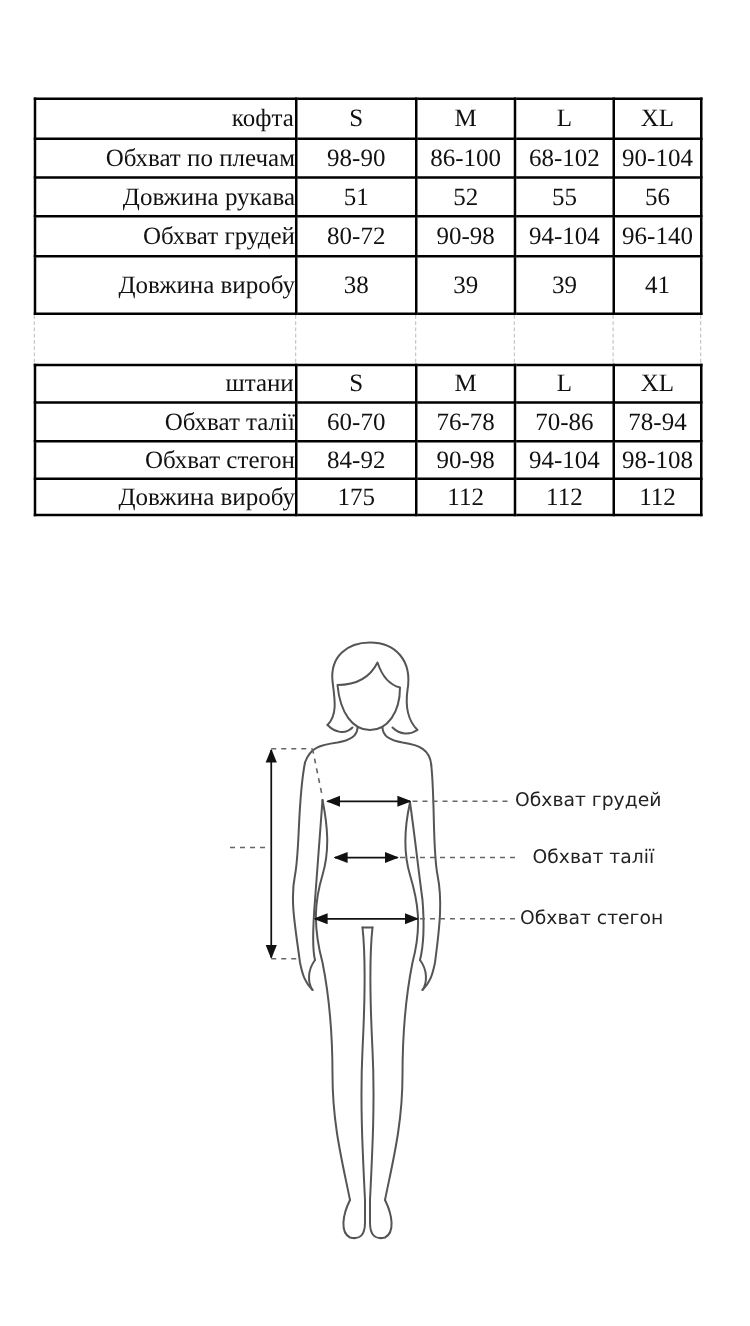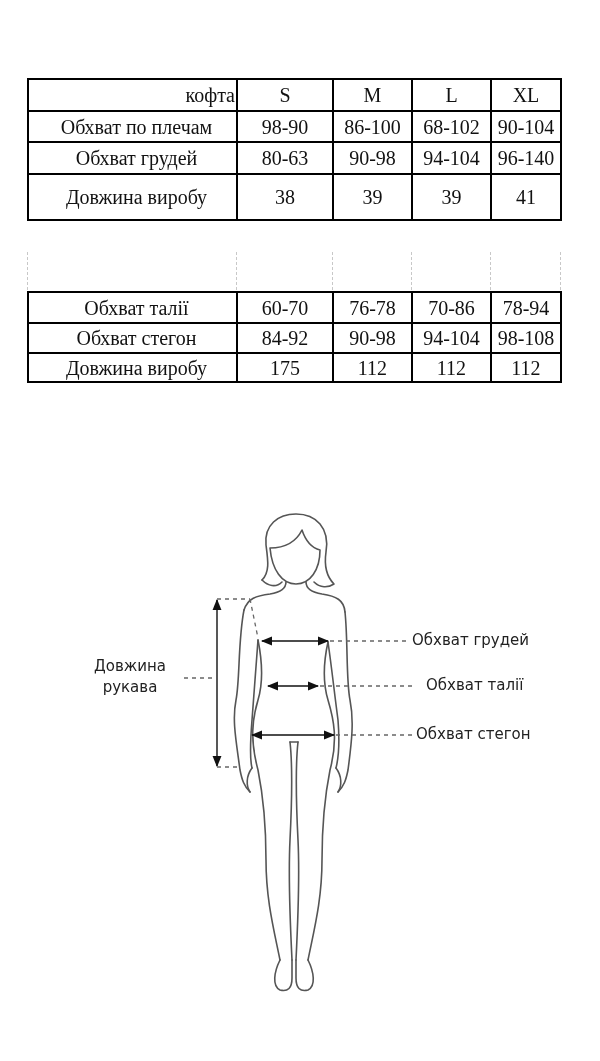--- a/index.html
+++ b/index.html
@@ -1,21 +1,21 @@
 <!DOCTYPE html>
 <html><head>
   <meta charset="utf-8">
   <style>
     html, body { margin: 0; padding: 0; background: #ffffff; }
     body { width: 600px; height: 1061px; position: relative; overflow: hidden;
            font-family: "Liberation Serif", serif; color: #111; }
     .sheet { position: absolute; left: 0; top: 0; width: 600px; height: 1061px; }
     table.size { position: absolute; left: 27px; border-collapse: collapse; table-layout: fixed; }
     table.size td { border: 2px solid #000; padding: 0; font-size: 20px; line-height: 1; white-space: nowrap; overflow: hidden; margin-left: 39px; }
-    table.size td.lbl { text-align: center; padding-left: 8px; }
+    table.size td.lbl { text-align: right; padding-left: 8px; }
     table.size td.hdr-lbl { text-align: right; padding-right: 1px; }
     table.size td.val { text-align: center; }
     col.c0 { width: 209px; } col.c1 { width: 96px; } col.c2 { width: 79px; } col.c3 { width: 79px; } col.c4 { width: 70px; }
     #top-table { top: 78px; }
     #bottom-table { top: 291px; }
     .gap-grid { position: absolute; left: 27px; top: 252px; width: 534px; height: 38px; }
     .gap-grid .vl { position: absolute; top: 0; height: 38px; border-left: 1px dashed #c8c8c8; }
     .figure { position: absolute; left: 0; top: 490px; width: 600px; height: 520px; }
     .fig-label { position: absolute; font-family: "DejaVu Sans", sans-serif; font-size: 15px; color: #222; white-space: nowrap; }
     .sleeve-label { left: 80px; top: 166px; width: 100px; text-align: center; line-height: 21px; }
@@ -41,23 +41,30 @@
       <td class="val">L</td>
       <td class="val">XL</td>
     </tr>
     <tr style="height:31px">
       <td class="lbl">Обхват по плечам</td>
       <td class="val">98-90</td>
       <td class="val">86-100</td>
       <td class="val">68-102</td>
       <td class="val">90-104</td>
     </tr>
+    <tr style="height:31px">
+      <td class="lbl">Довжина рукава</td>
+      <td class="val">51</td>
+      <td class="val">52</td>
+      <td class="val">55</td>
+      <td class="val">56</td>
+    </tr>
     <tr style="height:32px">
       <td class="lbl">Обхват грудей</td>
-      <td class="val">80-63</td>
+      <td class="val">80-72</td>
       <td class="val">90-98</td>
       <td class="val">94-104</td>
       <td class="val">96-140</td>
     </tr>
     <tr style="height:46px">
       <td class="lbl">Довжина виробу</td>
       <td class="val">38</td>
       <td class="val">39</td>
       <td class="val">39</td>
       <td class="val">41</td>
@@ -76,20 +83,27 @@
 
   <table class="size" id="bottom-table">
     <colgroup>
         <col class="c0">
         <col class="c1">
         <col class="c2">
         <col class="c3">
         <col class="c4">
       </colgroup>
     <tbody>
+        <tr style="height:30px">
+      <td class="hdr-lbl">штани</td>
+      <td class="val">S</td>
+      <td class="val">M</td>
+      <td class="val">L</td>
+      <td class="val">XL</td>
+    </tr>
     <tr style="height:31px">
       <td class="lbl">Обхват талії</td>
       <td class="val">60-70</td>
       <td class="val">76-78</td>
       <td class="val">70-86</td>
       <td class="val">78-94</td>
     </tr>
     <tr style="height:30px">
       <td class="lbl">Обхват стегон</td>
       <td class="val">84-92</td>
@@ -160,22 +174,18 @@
         <line x1="217" y1="599" x2="250" y2="599"></line>
         <line x1="250" y1="599" x2="258" y2="638"></line>
         <line x1="217" y1="767" x2="238" y2="767"></line>
         <line x1="184" y1="678" x2="214" y2="678"></line>
         <line x1="330" y1="641" x2="408" y2="641"></line>
         <line x1="320" y1="686" x2="414" y2="686"></line>
         <line x1="336" y1="735" x2="412" y2="735"></line>
       </g>
     </svg>
 
-    <div class="fig-label sleeve-label">
-      <div>Довжина</div>
-      <div>рукава</div>
-    </div>
     <div class="fig-label" style="left:412px;top:141px">Обхват грудей</div>
     <div class="fig-label" style="left:426px;top:186px">Обхват талії</div>
     <div class="fig-label" style="left:416px;top:235px">Обхват стегон</div>
   </div>
 
 </div>
 
 </body></html>

